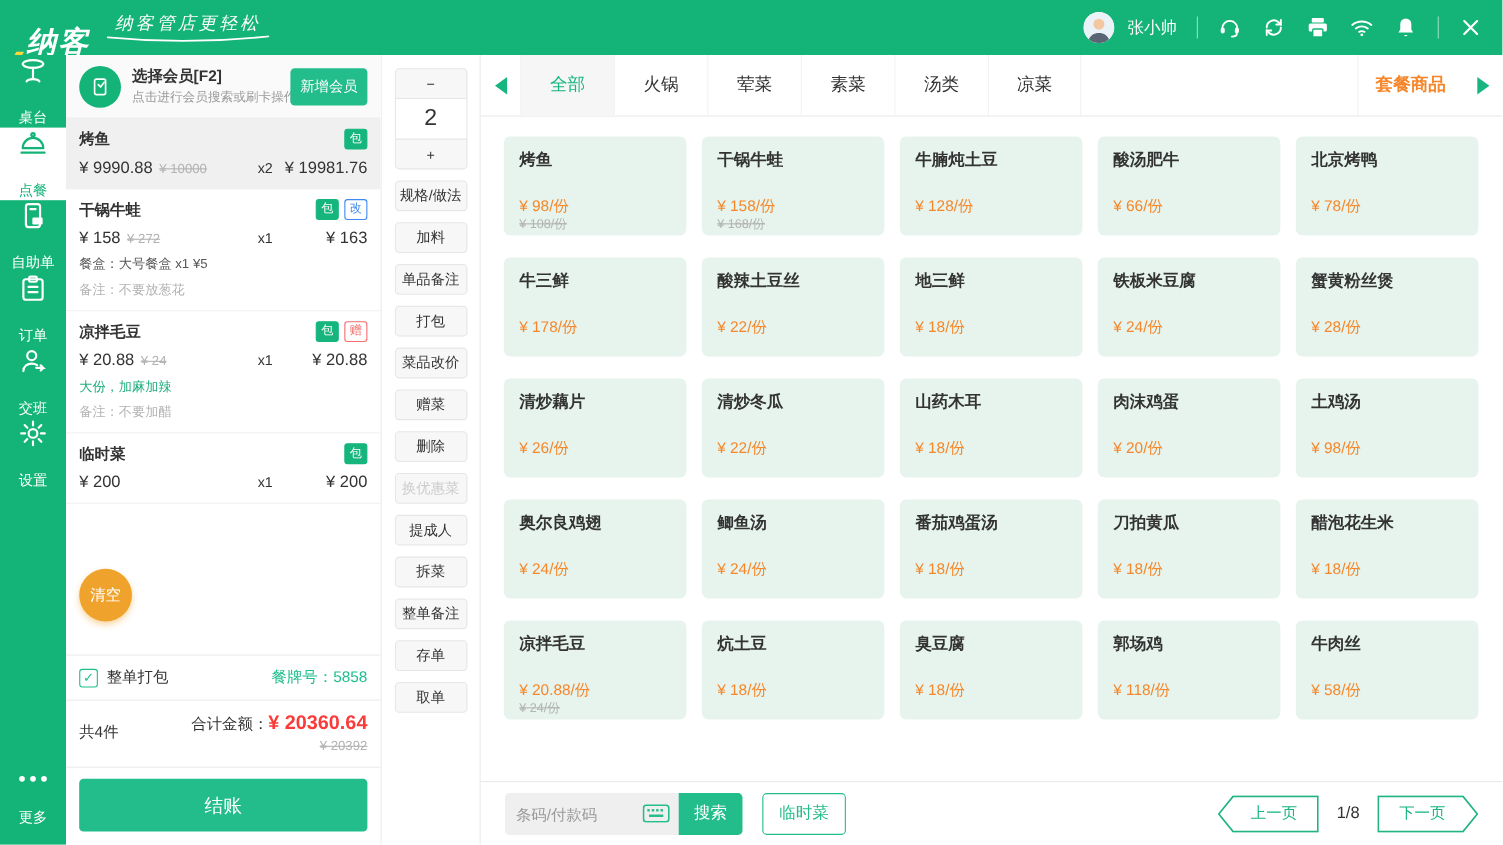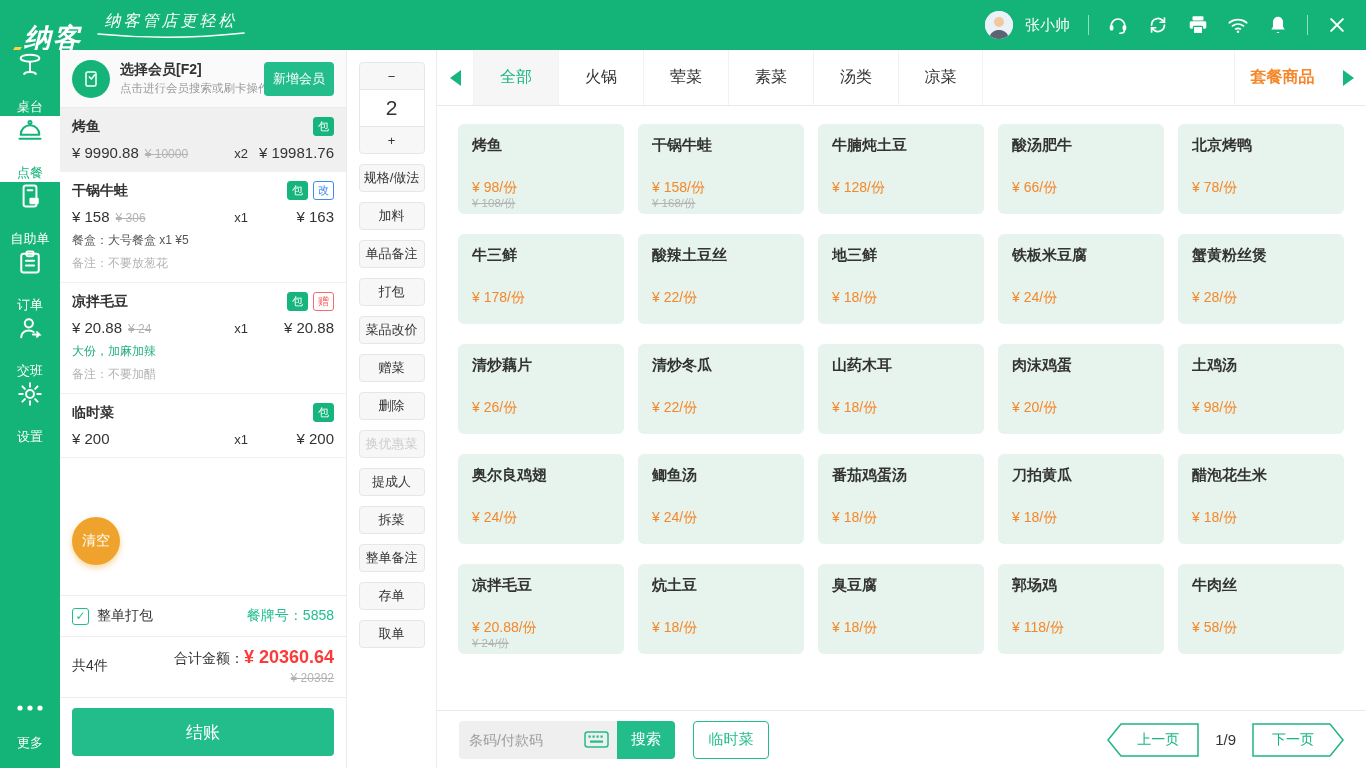--- a/index.html
+++ b/index.html
@@ -300,21 +300,21 @@
           <article class="order-item">
             <div class="oi-top">
               <span class="oi-name">干锅牛蛙</span>
               <span class="oi-tags">
                 <span class="tag tag-pack">包</span>
                 <span class="tag tag-mod">改</span>
               </span>
             </div>
             <div class="oi-price-row">
               <span class="oi-price">¥ 158</span>
-              <span class="oi-orig">¥ 306</span>
+              <span class="oi-orig">¥ 272</span>
               <span class="oi-qty">x1</span>
               <span class="oi-total">¥ 163</span>
             </div>
             <div class="oi-sub">餐盒：大号餐盒 x1 ¥5</div>
             <div class="oi-note">备注：不要放葱花</div>
           </article>
           <article class="order-item">
             <div class="oi-top">
               <span class="oi-name">凉拌毛豆</span>
               <span class="oi-tags">
@@ -535,21 +535,21 @@
           <button class="btn-search">搜索</button>
         </div>
         <button class="btn-temp">临时菜</button>
         <span class="bb-spacer"></span>
         <span class="pg-btn prev">
           <svg viewBox="0 0 92 34">
               <polygon points="14,1 91,1 91,33 14,33 1,17" fill="#fff" stroke="#20b57f" stroke-width="1.5"></polygon>
             </svg>
           <span class="pg-label">上一页</span>
         </span>
-        <span class="page-ind">1/9</span>
+        <span class="page-ind">1/8</span>
         <span class="pg-btn next">
           <svg viewBox="0 0 92 34">
               <polygon points="1,1 78,1 91,17 78,33 1,33" fill="#fff" stroke="#20b57f" stroke-width="1.5"></polygon>
             </svg>
           <span class="pg-label">下一页</span>
         </span>
       </div>
     </section>
   </div>
 </div>

